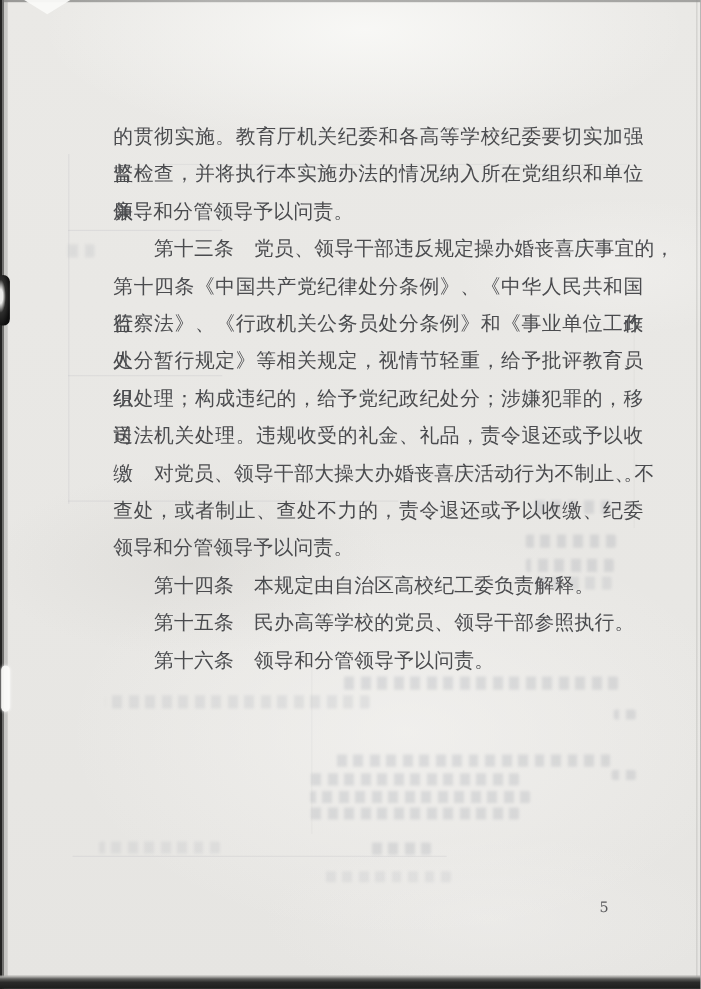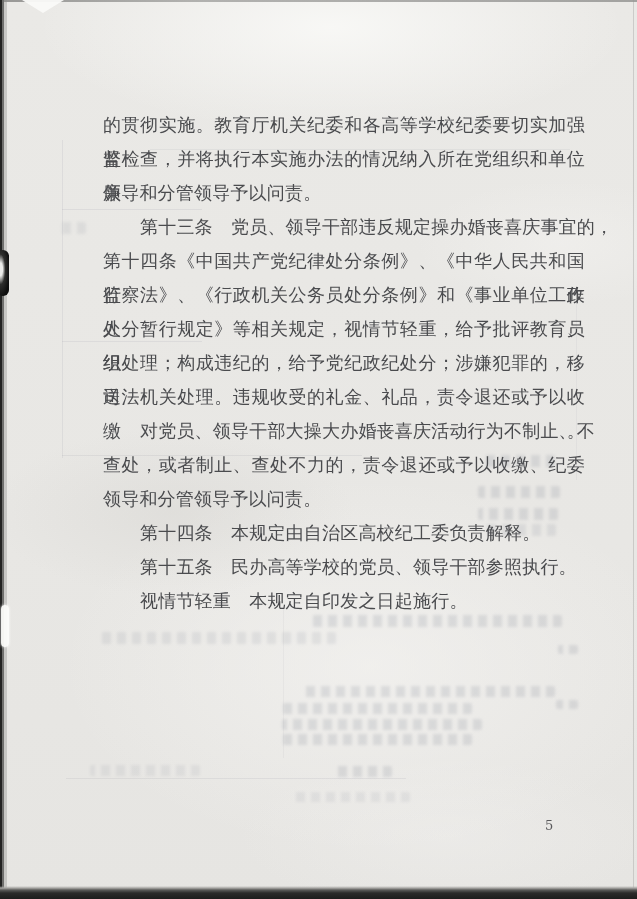--- a/index.html
+++ b/index.html
@@ -82,21 +82,21 @@
     <div class="line fill">第十四条《中国共产党纪律处分条例》、《中华人民共和国行政</div>
     <div class="line fill">监察法》、《行政机关公务员处分条例》和《事业单位工作人员</div>
     <div class="line fill">处分暂行规定》等相关规定，视情节轻重，给予批评教育、组</div>
     <div class="line fill">织处理；构成违纪的，给予党纪政纪处分；涉嫌犯罪的，移送</div>
     <div class="line fill">司法机关处理。违规收受的礼金、礼品，责令退还或予以收缴。</div>
     <div class="line indent">对党员、领导干部大操大办婚丧喜庆活动行为不制止、不</div>
     <div class="line fill">查处，或者制止、查处不力的，责令退还或予以收缴、纪委</div>
     <div class="line">领导和分管领导予以问责。</div>
     <div class="line indent">第十四条　本规定由自治区高校纪工委负责解释。</div>
     <div class="line indent">第十五条　民办高等学校的党员、领导干部参照执行。</div>
-    <div class="line indent">视情节轻重　本规定自印发之日起施行。</div>
+    <div class="line indent">第十六条　领导和分管领导予以问责。</div>
     <div class="spacer"></div>
   </div>
 
   <div class="pagenum">5</div>
 
   <div class="edge-top"></div>
   <div class="corner-notch"></div>
   <div class="edge-left"></div>
   <div class="blob-dark"></div>
   <div class="blob-light"></div>

